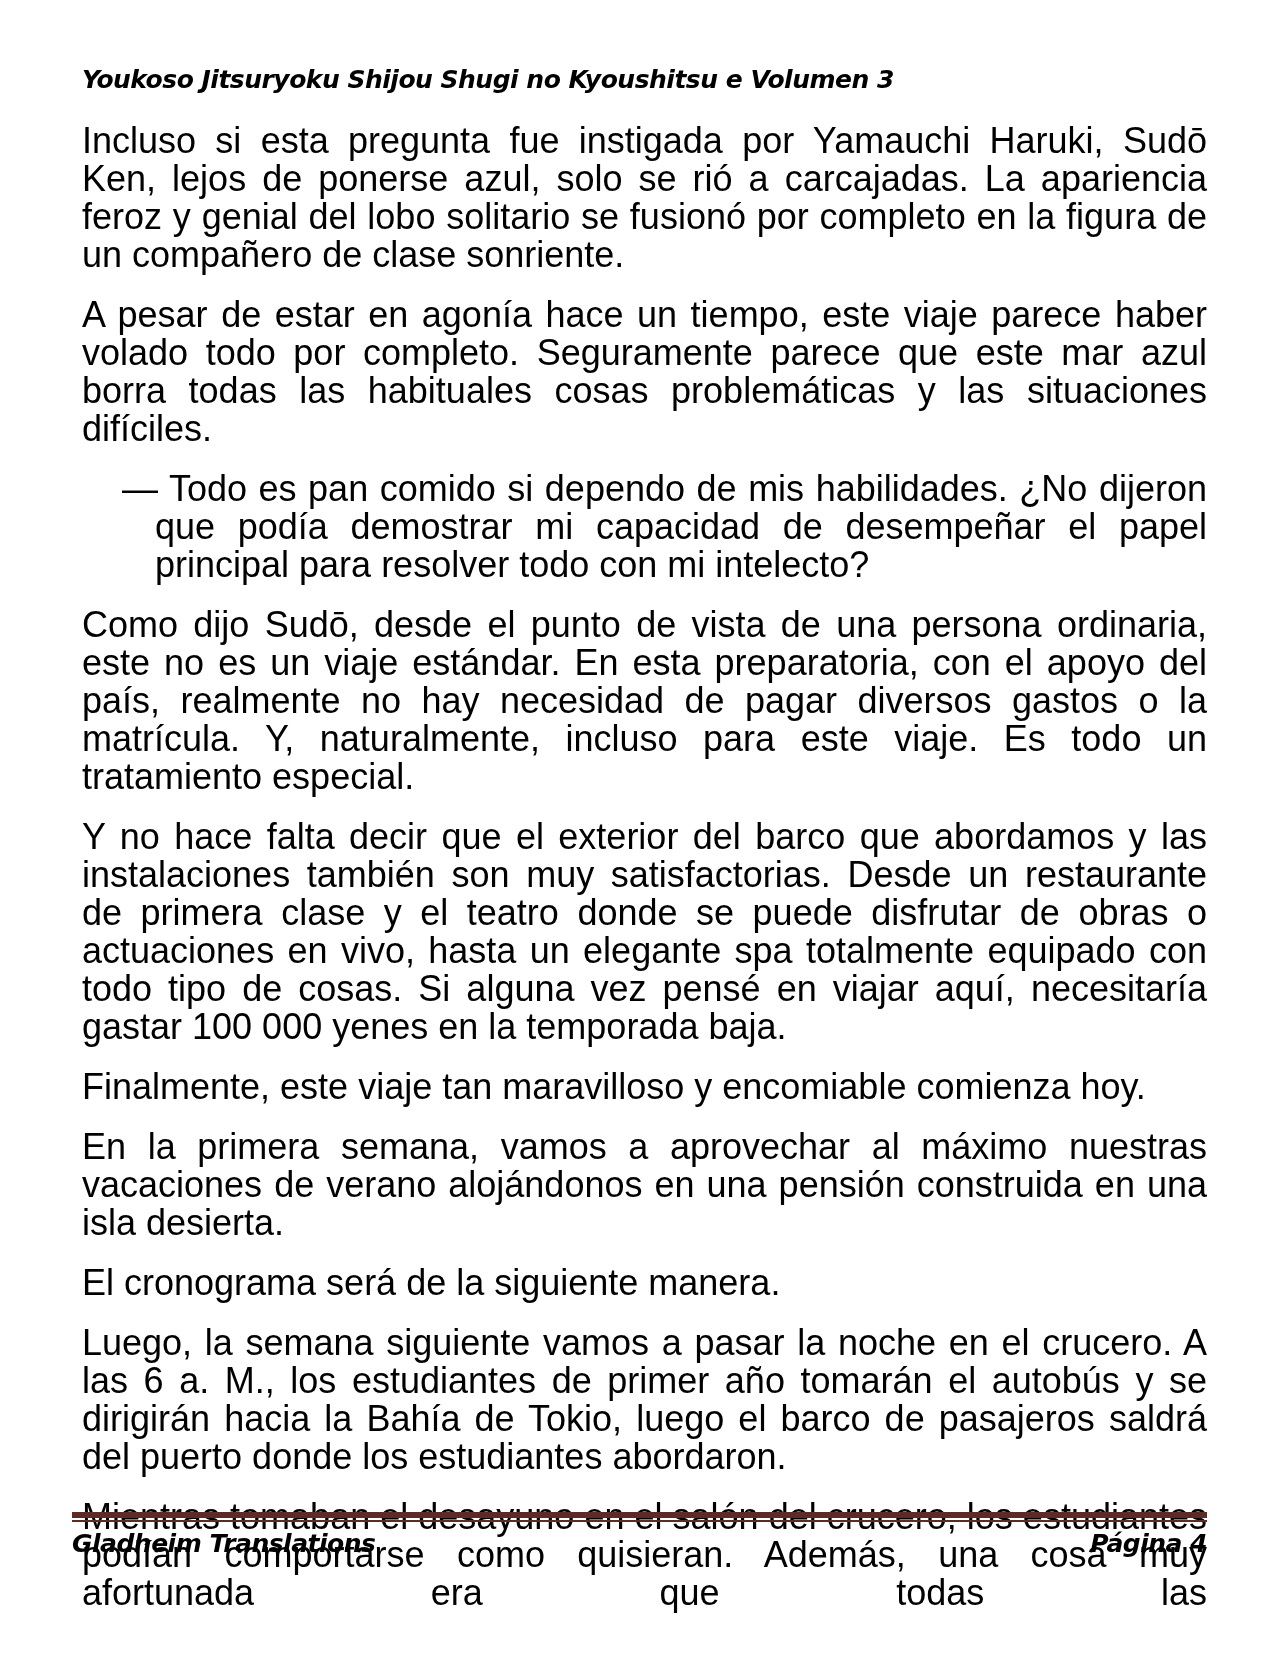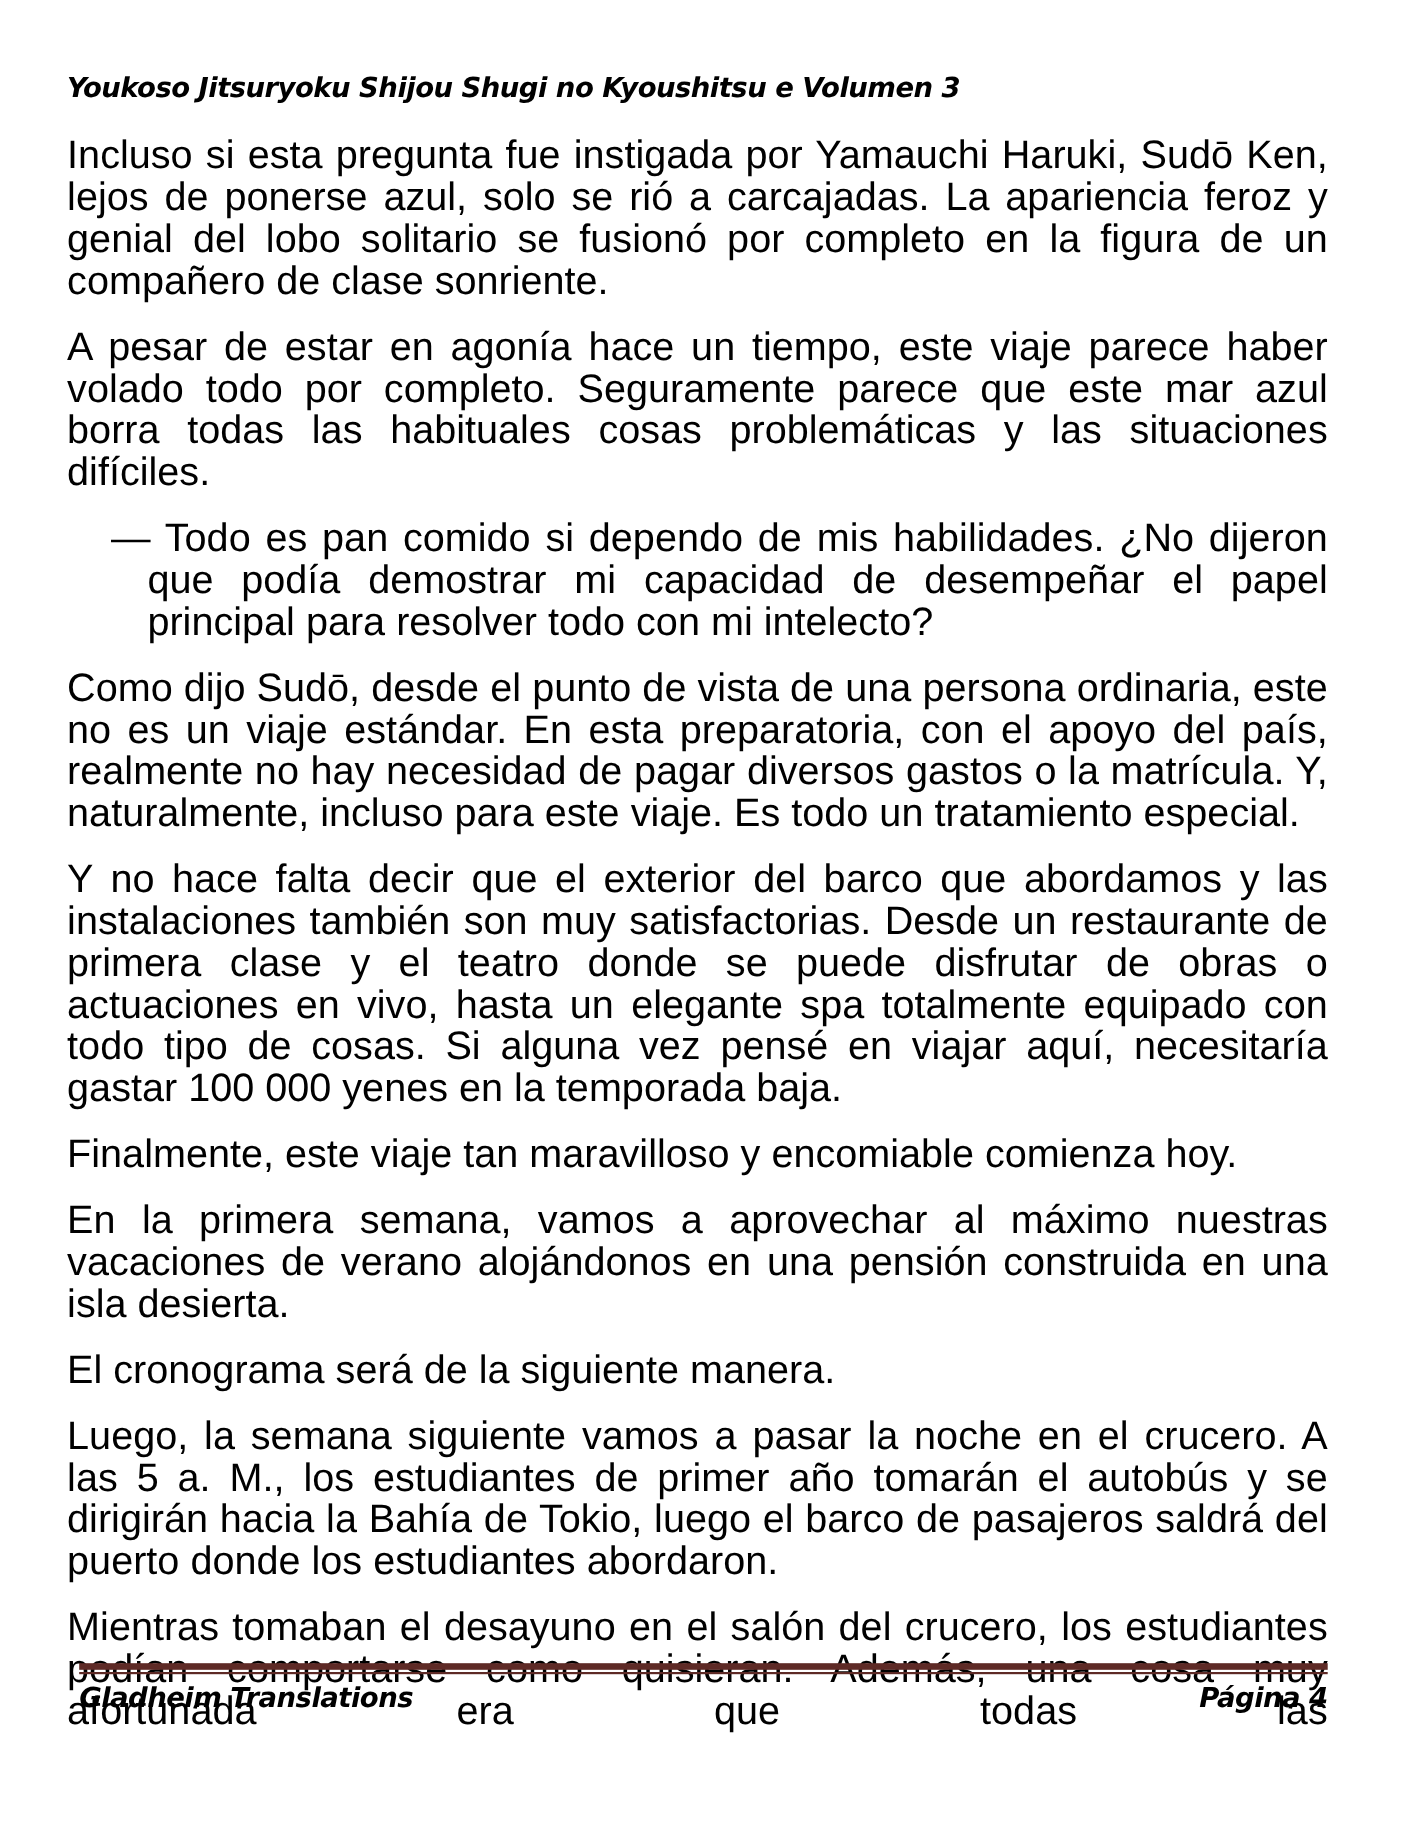--- a/index.html
+++ b/index.html
@@ -13,21 +13,21 @@
     height: 1656px;
     margin: 0 auto;
     background: #ffffff;
     overflow: hidden;
     font-family: "Liberation Sans", sans-serif;
     color: #000000;
   }
   .content {
     position: absolute;
     top: 64px;
-    left: 61px;
+    left: 82px;
     right: 73px;
   }
   .doc-header {
     font-family: "DejaVu Sans", sans-serif;
     font-weight: bold;
     font-style: italic;
     font-size: 25px;
     letter-spacing: -0.5px;
     line-height: 32px;
     margin: 0 0 26px 0;
@@ -81,21 +81,21 @@
 
     <div class="doc-body">
         <p class="para normal">Incluso si esta pregunta fue instigada por Yamauchi Haruki, Sudō Ken, lejos de ponerse azul, solo se rió a carcajadas. La apariencia feroz y genial del lobo solitario se fusionó por completo en la figura de un compañero de clase sonriente.</p>
         <p class="para normal">A pesar de estar en agonía hace un tiempo, este viaje parece haber volado todo por completo. Seguramente parece que este mar azul borra todas las habituales cosas problemáticas y las situaciones difíciles.</p>
         <p class="para dialogue">— Todo es pan comido si dependo de mis habilidades. ¿No dijeron que podía demostrar mi capacidad de desempeñar el papel principal para resolver todo con mi intelecto?</p>
         <p class="para normal">Como dijo Sudō, desde el punto de vista de una persona ordinaria, este no es un viaje estándar. En esta preparatoria, con el apoyo del país, realmente no hay necesidad de pagar diversos gastos o la matrícula. Y, naturalmente, incluso para este viaje. Es todo un tratamiento especial.</p>
         <p class="para normal">Y no hace falta decir que el exterior del barco que abordamos y las instalaciones también son muy satisfactorias. Desde un restaurante de primera clase y el teatro donde se puede disfrutar de obras o actuaciones en vivo, hasta un elegante spa totalmente equipado con todo tipo de cosas. Si alguna vez pensé en viajar aquí, necesitaría gastar 100 000 yenes en la temporada baja.</p>
         <p class="para normal">Finalmente, este viaje tan maravilloso y encomiable comienza hoy.</p>
         <p class="para normal">En la primera semana, vamos a aprovechar al máximo nuestras vacaciones de verano alojándonos en una pensión construida en una isla desierta.</p>
         <p class="para normal">El cronograma será de la siguiente manera.</p>
-        <p class="para normal">Luego, la semana siguiente vamos a pasar la noche en el crucero. A las 5 a. M., los estudiantes de primer año tomarán el autobús y se dirigirán hacia la Bahía de Tokio, luego el barco de pasajeros saldrá del puerto donde los estudiantes abordaron.</p>
+        <p class="para normal">Luego, la semana siguiente vamos a pasar la noche en el crucero. A las 6 a. M., los estudiantes de primer año tomarán el autobús y se dirigirán hacia la Bahía de Tokio, luego el barco de pasajeros saldrá del puerto donde los estudiantes abordaron.</p>
         <p class="para normal_continued">Mientras tomaban el desayuno en el salón del crucero, los estudiantes podían comportarse como quisieran. Además, una cosa muy afortunada era que todas las</p>
       </div>
   </div>
 
   <div class="doc-footer">
     <div class="rule-thick" style="background: rgb(94, 42, 38);"></div>
     <div class="rule-thin" style="background: rgb(94, 42, 38);"></div>
     <div class="footer-row">
       <span>Gladheim Translations</span>
       <span>Página 4</span>

